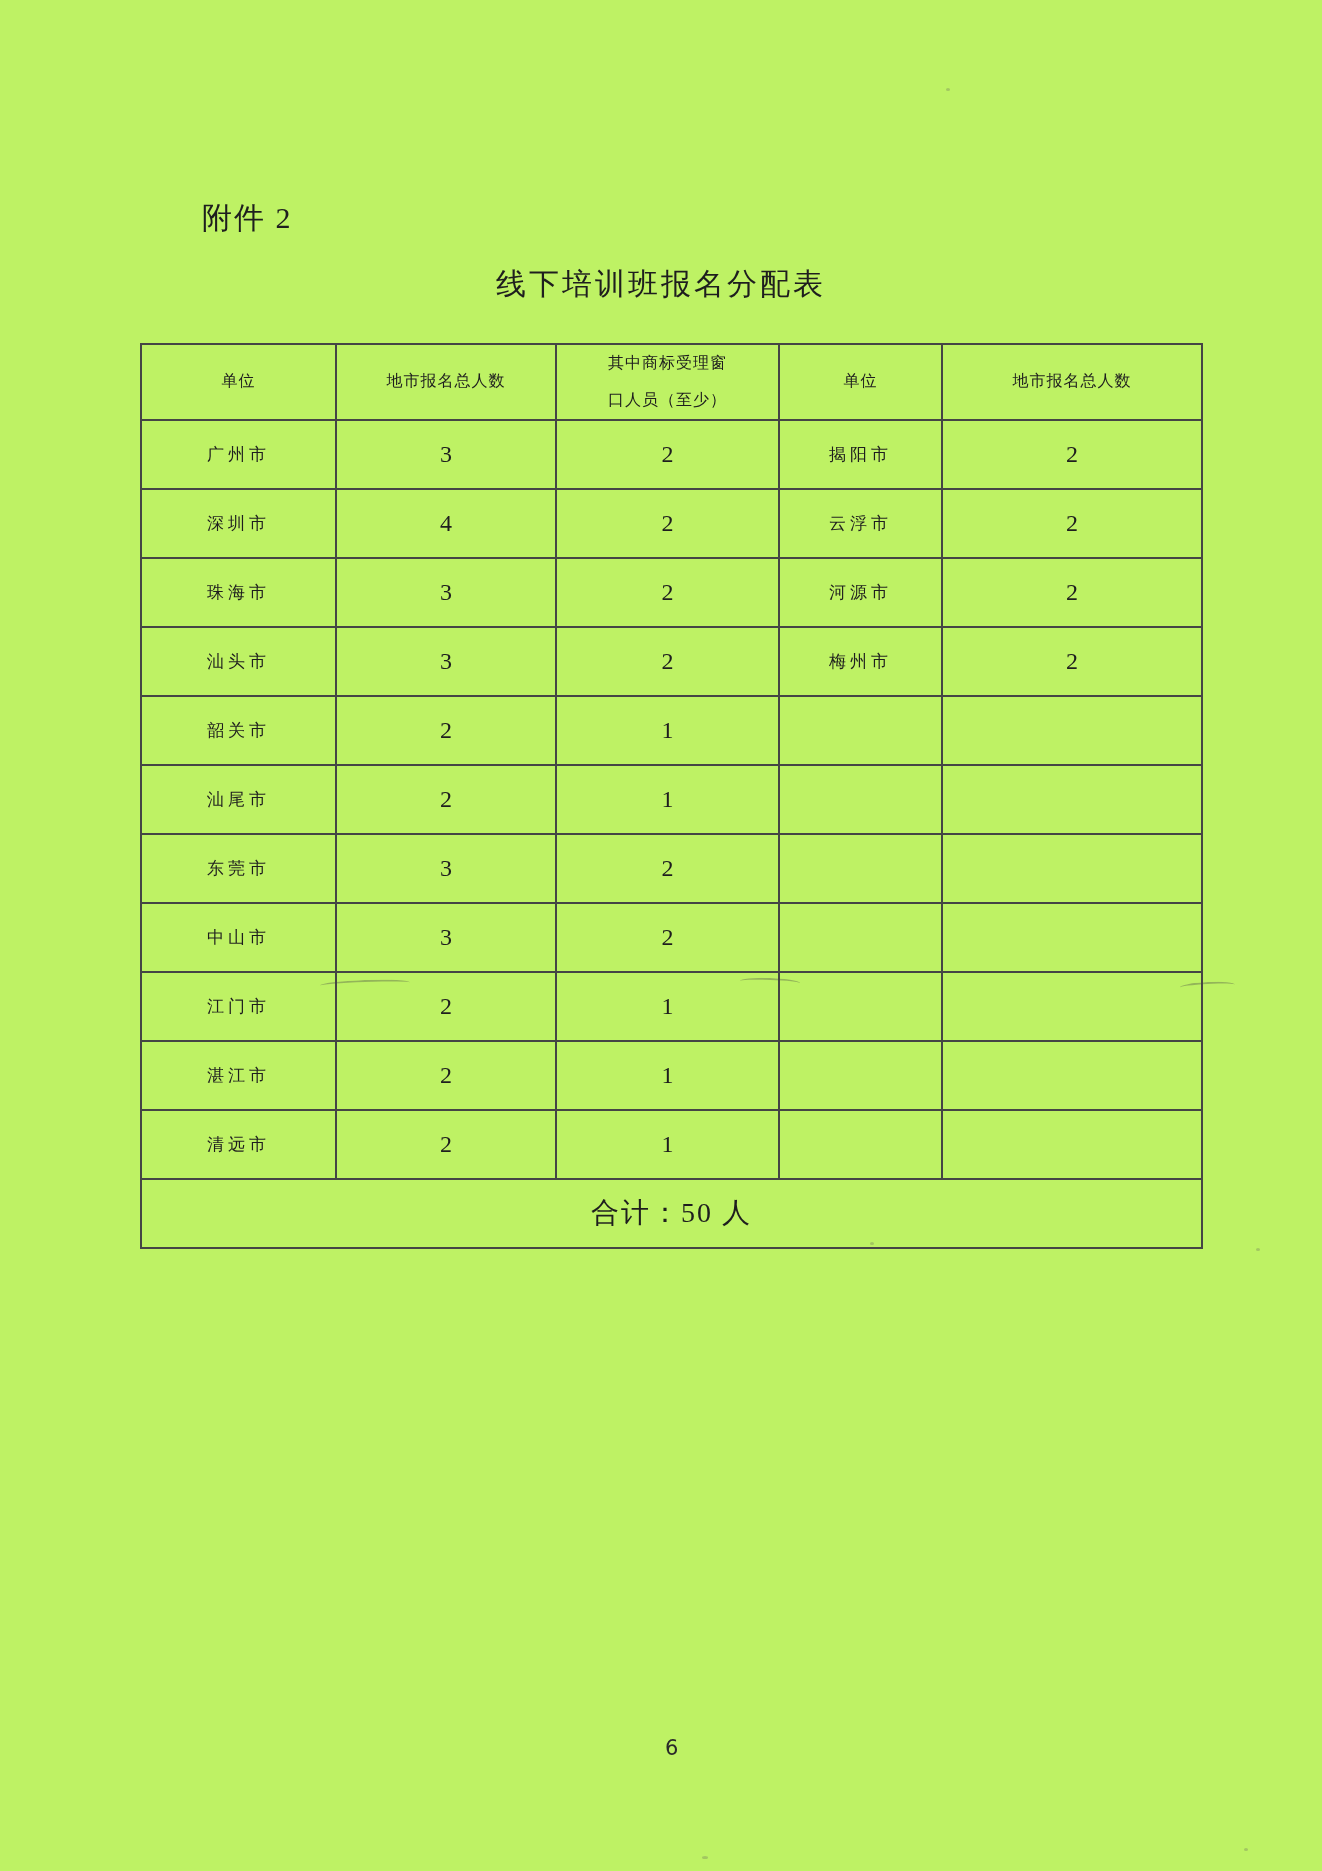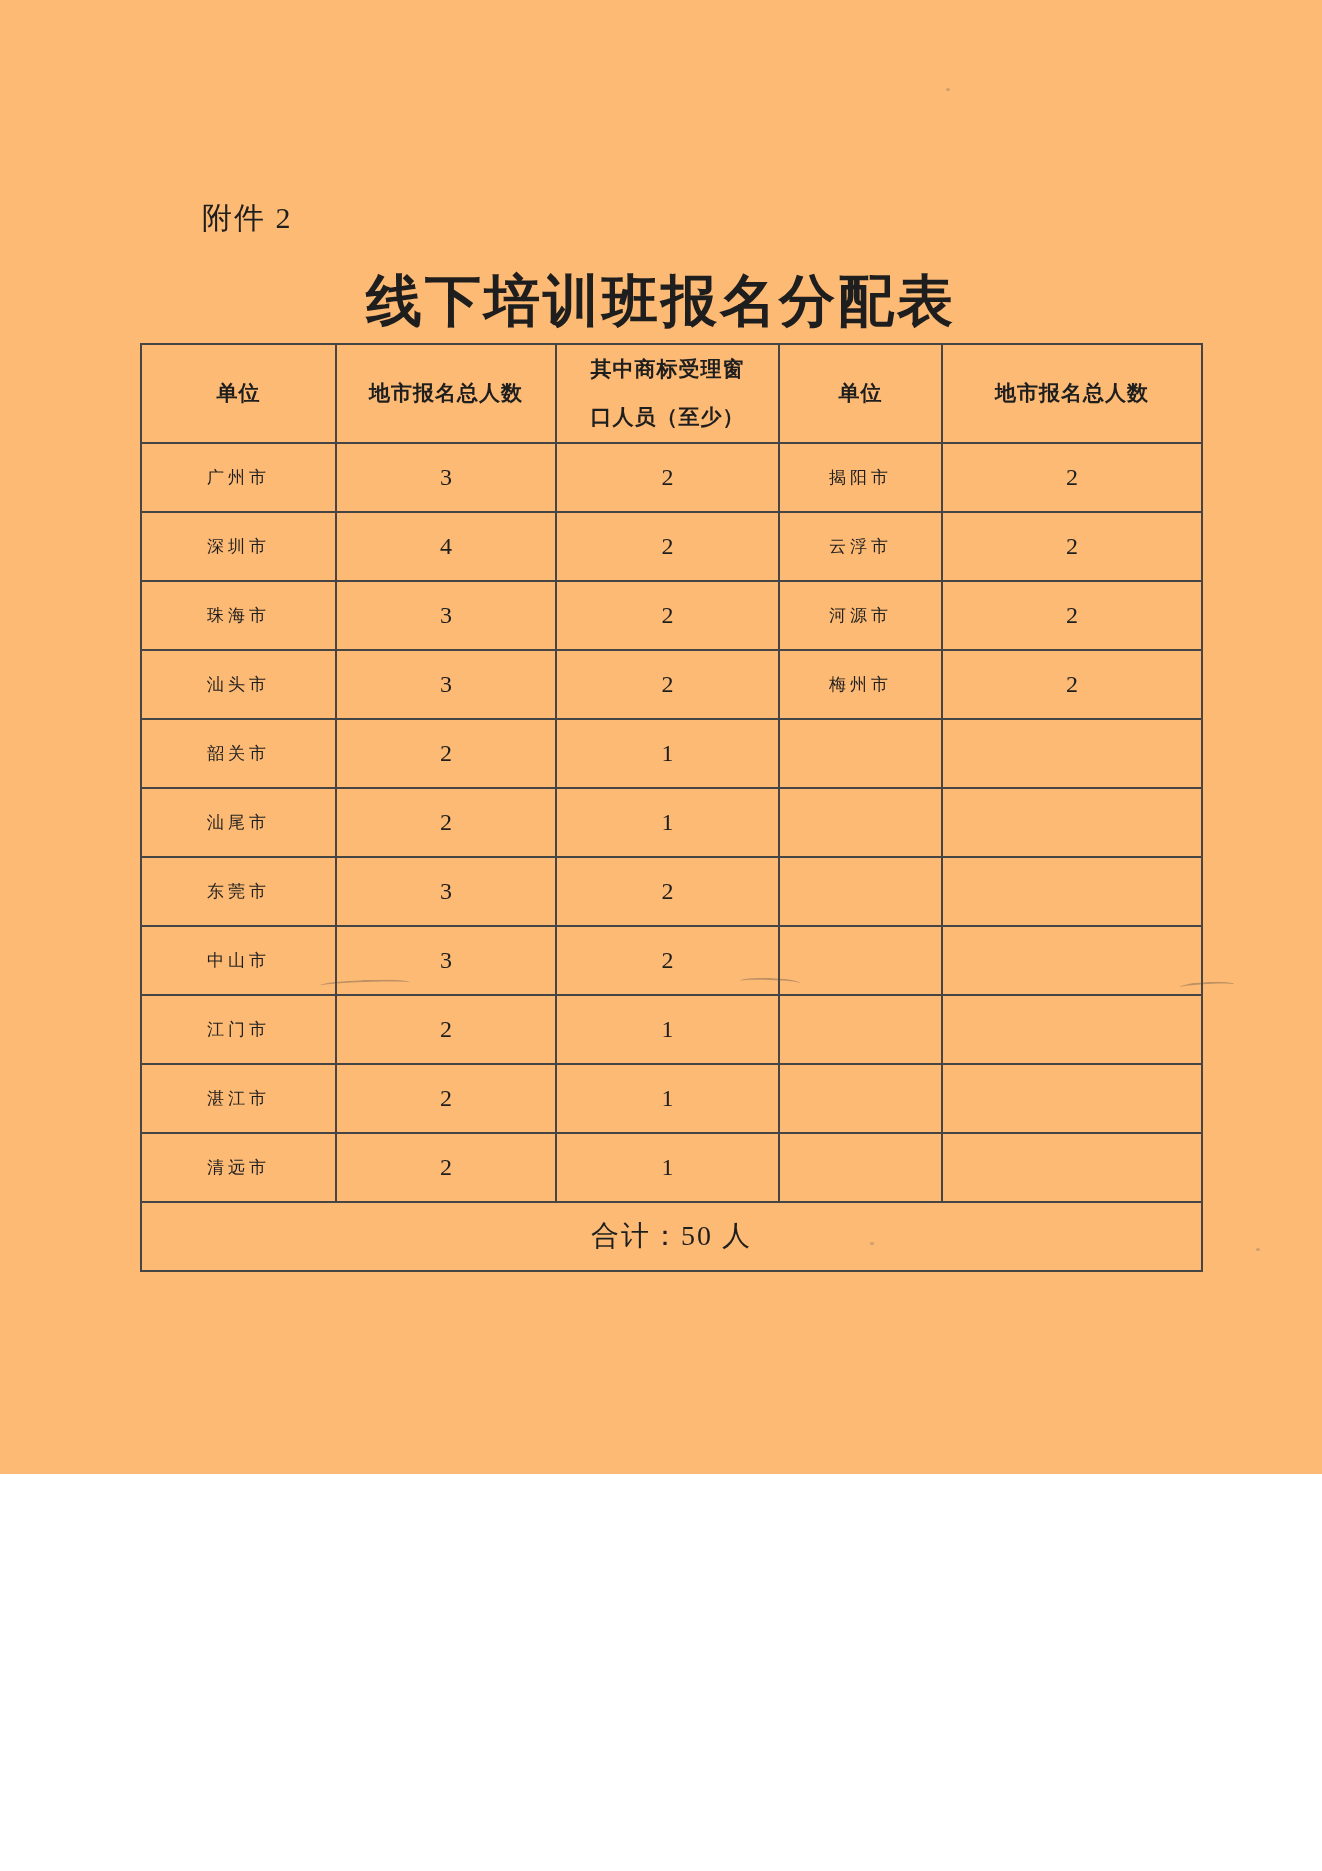--- a/index.html
+++ b/index.html
@@ -1,51 +1,50 @@
 <!DOCTYPE html>
 <html><head>
 <meta charset="utf-8">
 <style>
   html,body{margin:0;padding:0;background:#ffffff;}
   .page{
     position:relative;
-    width:1322px;height:1474px;
-    background:#fdba74;
+    width:1322px;height:1871px;
+    background:#bef264;
     overflow:hidden;
     font-family:"Liberation Serif","DejaVu Serif",serif;
     color:#1e1e1e;
   }
   .attachment-label{
     position:absolute;left:202px;top:198px;
     font-size:30px;letter-spacing:2px;
   }
   .doc-title{
     position:absolute;left:50%;top:264px;
     transform:translateX(-50%);
-    font-size:56px;font-weight:bold;letter-spacing:3px;
+    font-size:30px;font-weight:normal;letter-spacing:3px;
     white-space:nowrap;
   }
   table.alloc{
     position:absolute;left:140px;top:343px;
     width:1061px;
     border-collapse:collapse;table-layout:fixed;
   }
   table.alloc td{
     border:2px solid #454545;
     text-align:center;vertical-align:middle;
     padding:0;
     height:67px;
     background:transparent;
   }
   td.hdr{
     height:106px;
-    font-size:21px;
+    font-size:16px;
     letter-spacing:1px;
     line-height:2.3;
-    font-weight:bold;
   }
   td.unit{font-size:17px;letter-spacing:4px;}
   td.num{font-size:24px;}
   td.footer-cell{
     height:60px;
     font-size:28px;letter-spacing:2px;
   }
   .page-number{
     position:absolute;left:50%;top:1736px;margin-left:4px;
     font-family:"DejaVu Sans","Liberation Sans",sans-serif;

